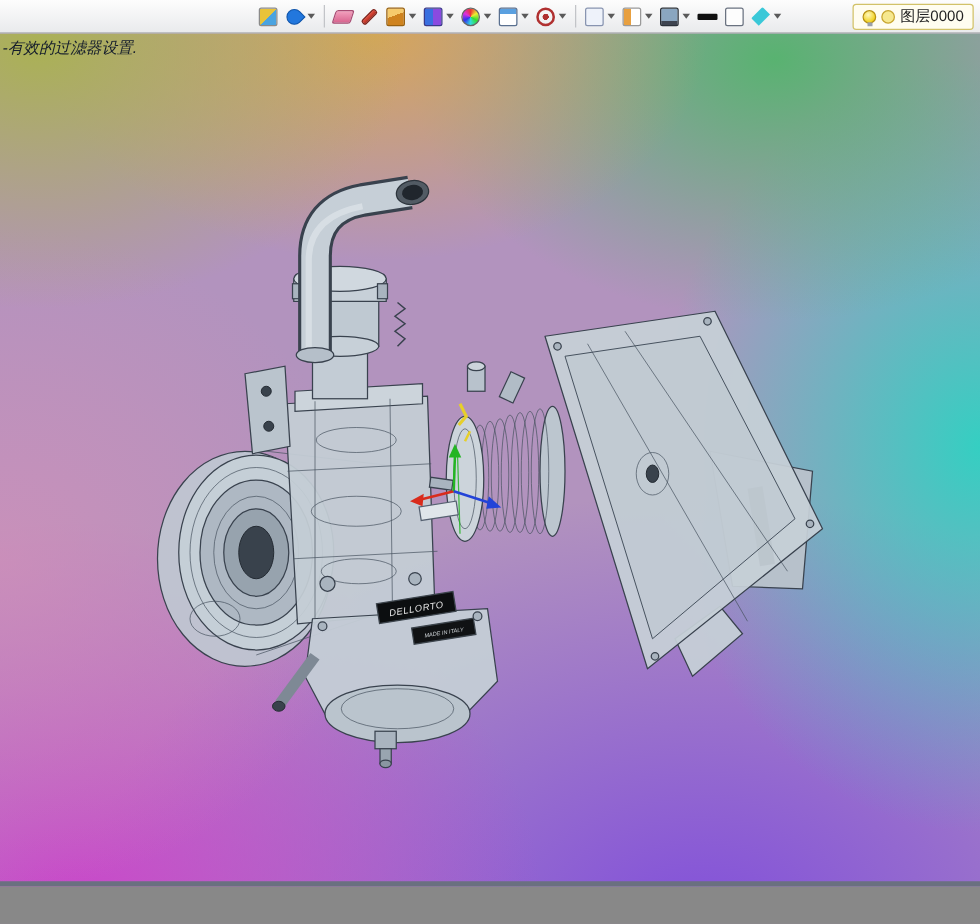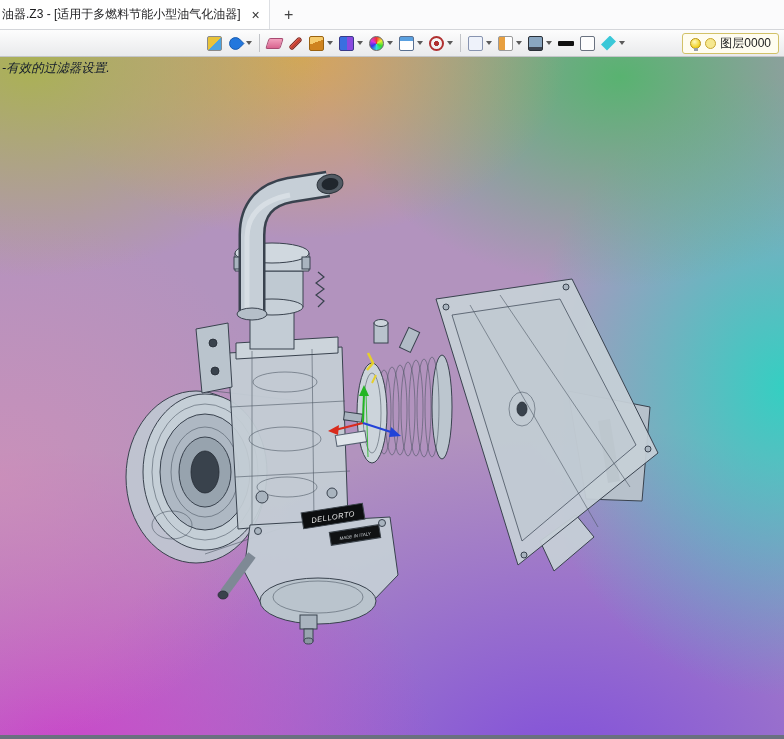--- a/index.html
+++ b/index.html
@@ -68,27 +68,20 @@
   .ml { fill:#c6cfd7; stroke:#39424e; stroke-width:1; fill-opacity:.94; }
   .mw { fill:none; stroke:#47525f; stroke-width:.8; opacity:.7; }
   .md { fill:#a9b4bf; stroke:#39424e; stroke-width:1; }
   .mo { fill:#39424c; stroke:#242b33; stroke-width:.8; }
 </style>
 </head>
 <body>
 
 <div class="app">
 
-  <div class="tabbar">
-    <div class="tab">
-      <span class="tab-title">油器.Z3 - [适用于多燃料节能小型油气化油器]</span>
-      <span class="tab-close">×</span>
-    </div>
-    <div class="newtab">+</div>
-  </div>
 
   <div class="toolbar">
     <div class="tspacer"></div>
 
     <div class="tb">
         <span class="ig i-dim"></span>
       </div>
     <div class="tb">
         <span class="ig i-ink"></span>
         <span class="dd"></span>

